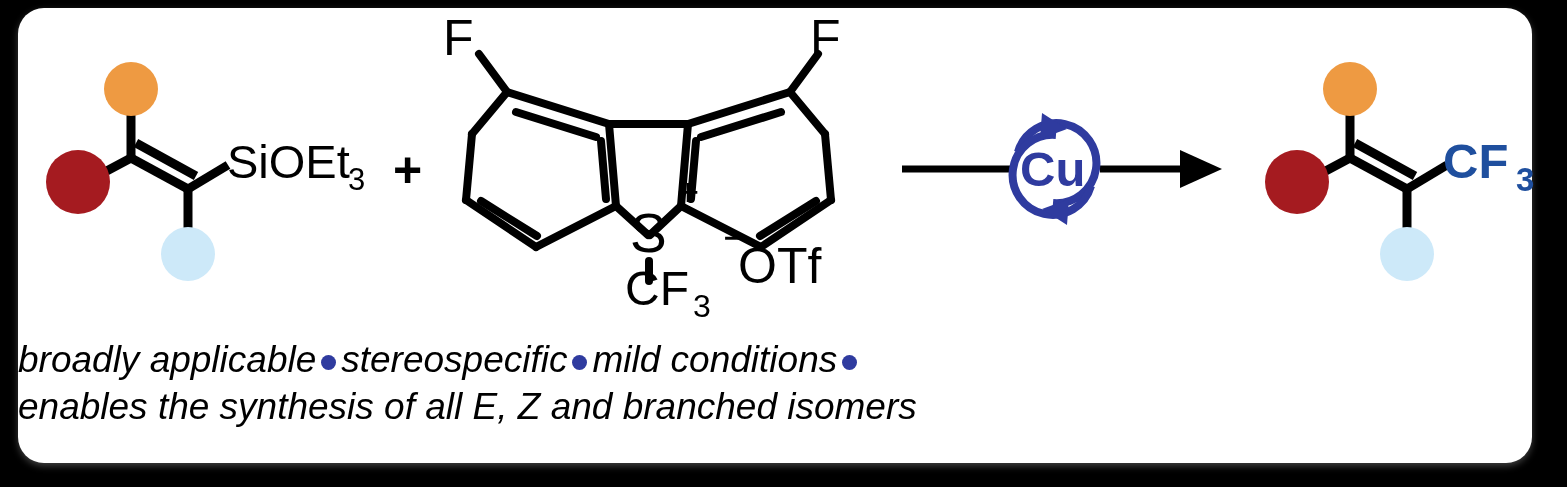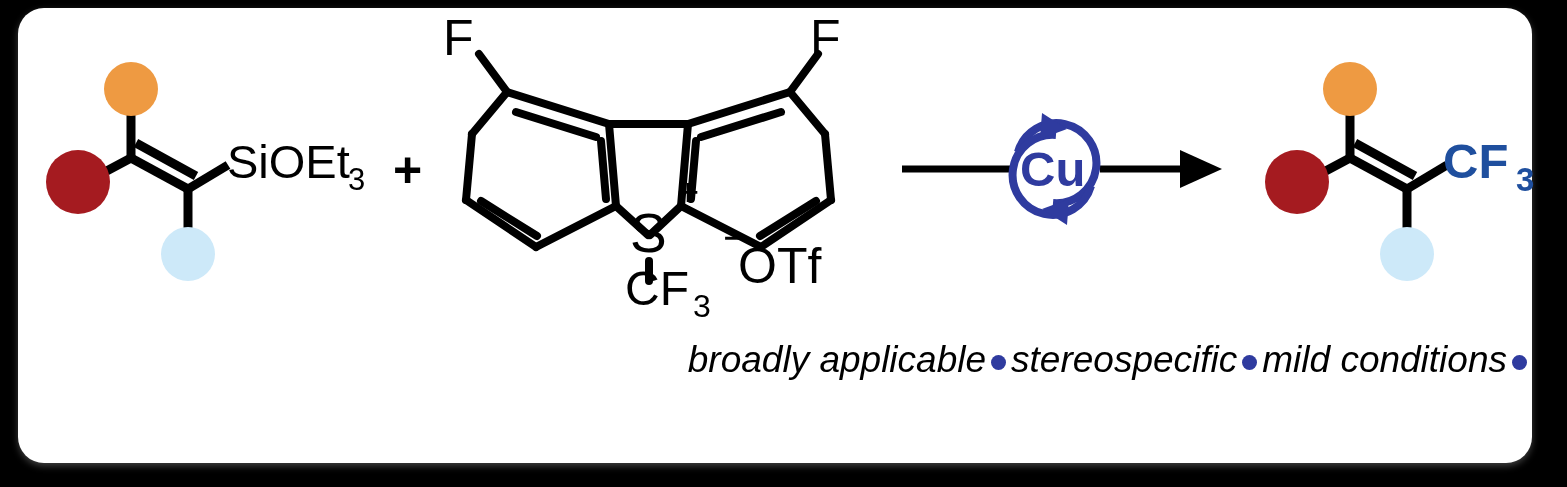--- a/index.html
+++ b/index.html
@@ -34,21 +34,21 @@
     top: 0;
     width: 1567px;
     height: 487px;
     pointer-events: none;
   }
   .caption-block {
     position: absolute;
     left: 18px;
     top: 336px;
     width: 1514px;
-    text-align: right;
+    text-align: left;
     font-style: italic;
     font-weight: 400;
     color: #000000;
     font-family: "Liberation Sans", sans-serif;
   }
   .caption-line {
     font-size: 37px;
     line-height: 47px;
     white-space: nowrap;
   }
@@ -172,15 +172,16 @@
       <text x="1443" y="178" font-family="Liberation Sans, sans-serif" font-size="49" font-weight="bold" fill="#1F4F9E">CF</text>
       <text x="1516" y="191" font-family="Liberation Sans, sans-serif" font-size="33" font-weight="bold" fill="#1F4F9E">3</text>
     </g>
 
   </svg>
 
   <div class="caption-block">
     <div class="caption-line">
       <span>broadly applicable</span><span class="bullet-dot" style="background: rgb(47, 59, 159);"></span><span>stereospecific</span><span class="bullet-dot" style="background: rgb(47, 59, 159);"></span><span>mild conditions</span><span class="bullet-dot" style="background: rgb(47, 59, 159);"></span>
     </div>
+    <div class="caption-line">enables the synthesis of all E, Z and branched isomers</div>
   </div>
 
 </div>
 
 </body></html>

